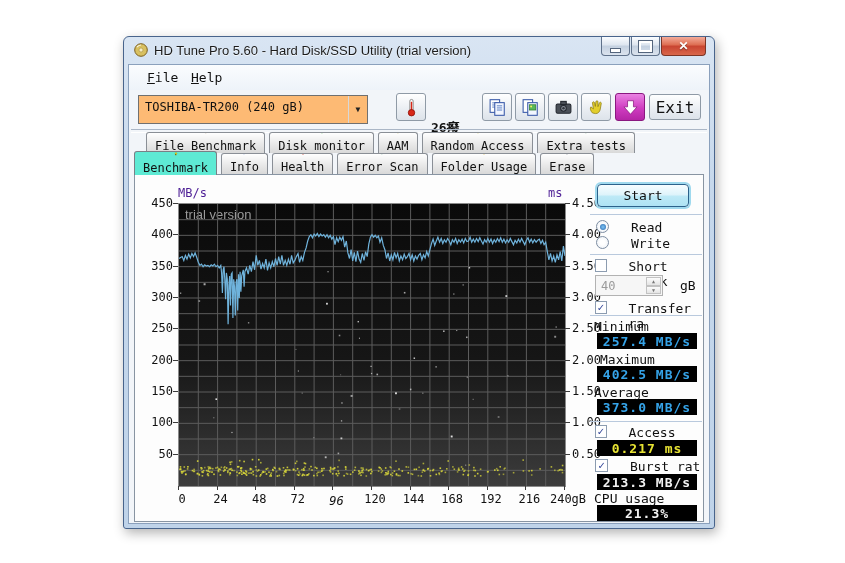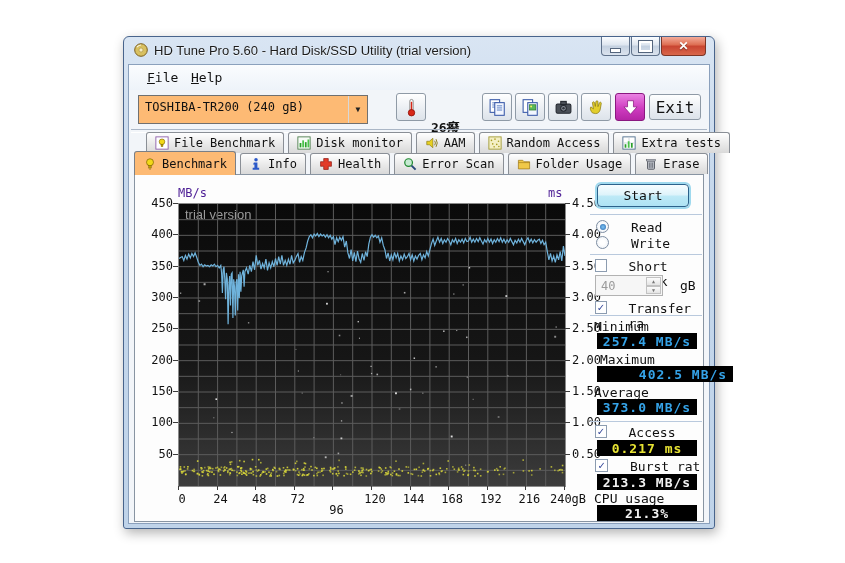--- a/index.html
+++ b/index.html
@@ -49,23 +49,23 @@
     font-size:16px;display:flex;align-items:center;justify-content:center;color:#111;box-sizing:border-box;}
   .groove{position:absolute;left:2px;right:2px;top:64px;height:2px;
     border-top:1px solid #aab6c6;border-bottom:1px solid #fff;}
   
   .tabrow{position:absolute;display:flex;gap:4px;}
   .tabrow.r1{left:17px;top:67px;height:21px;}
   .tabrow.r2{left:5px;top:88px;height:21px;}
   .tab{display:inline-flex;align-items:center;gap:5px;padding:0 8px;height:21px;
     border:1px solid #8a8f96;border-bottom:none;border-radius:3px 3px 0 0;
     background:linear-gradient(#ffffff,#e9e9e9 55%,#d9d9d9);font-size:12px;color:#111;
-    box-sizing:border-box;white-space:nowrap;}
+    box-sizing:border-box;white-space:nowrap;flex-direction:column;}
   .tab svg{width:14px;height:14px;}
-  .tab.active{height:24px;margin-top:-2px;background:#fdba74;position:relative;z-index:3;
+  .tab.active{height:24px;margin-top:-2px;background:#5eead4;position:relative;z-index:3;
     border-color:#7a7f86;}
   
   .content{position:absolute;left:5px;top:109px;width:570px;height:348px;background:#fdfdfd;
     border:1px solid #8894a2;box-sizing:border-box;z-index:2;}
   
   .plot{position:absolute;left:43px;top:28px;width:386px;height:282px;
     background:linear-gradient(#0a0a0a,#161616 55%,#3c3c3c);border:1px solid #8a8a8a;box-sizing:content-box;}
   .watermark{position:absolute;left:6px;top:3px;font-family:"Liberation Sans",sans-serif;
     font-size:13px;color:#9b9b9b;}
   .axis-unit{position:absolute;font-size:12px;color:#4c1d95;}
@@ -762,21 +762,21 @@
           <div class="rtick" style="left: 437px; top: 271.667px;">0.50</div>
           <div class="tickmark" style="left: 430px; top: 278.667px; width: 5px; height: 1px;"></div>
           <div class="xtick" style="left: 27px; top: 317px;">0</div>
           <div class="tickmark" style="left: 43px; top: 311px; width: 1px; height: 4px;"></div>
           <div class="xtick" style="left: 65.6px; top: 317px;">24</div>
           <div class="tickmark" style="left: 81.6px; top: 311px; width: 1px; height: 4px;"></div>
           <div class="xtick" style="left: 104.2px; top: 317px;">48</div>
           <div class="tickmark" style="left: 120.2px; top: 311px; width: 1px; height: 4px;"></div>
           <div class="xtick" style="left: 142.8px; top: 317px;">72</div>
           <div class="tickmark" style="left: 158.8px; top: 311px; width: 1px; height: 4px;"></div>
-          <div class="xtick" style="left: 181.4px; top: 328px;">96</div>
+          <div class="xtick" style="left: 181.4px; top: 319px; font-style: italic;">96</div>
           <div class="tickmark" style="left: 197.4px; top: 311px; width: 1px; height: 4px;"></div>
           <div class="xtick" style="left: 220px; top: 317px;">120</div>
           <div class="tickmark" style="left: 236px; top: 311px; width: 1px; height: 4px;"></div>
           <div class="xtick" style="left: 258.6px; top: 317px;">144</div>
           <div class="tickmark" style="left: 274.6px; top: 311px; width: 1px; height: 4px;"></div>
           <div class="xtick" style="left: 297.2px; top: 317px;">168</div>
           <div class="tickmark" style="left: 313.2px; top: 311px; width: 1px; height: 4px;"></div>
           <div class="xtick" style="left: 335.8px; top: 317px;">192</div>
           <div class="tickmark" style="left: 351.8px; top: 311px; width: 1px; height: 4px;"></div>
           <div class="xtick" style="left: 374.4px; top: 317px;">216</div>
@@ -816,21 +816,21 @@
         <span class="checkbox">✓</span>
         <span>Transfer ra</span>
       </div>
       <div class="sep" style="top:140px;"></div>
 
       <span class="stat-label" style="top:144px;">Minimum</span>
       <div class="lcd blue" style="top:158px;">
           <span>257.4 MB/s</span>
         </div>
       <span class="stat-label" style="top:177px;padding-left:6px;">Maximum</span>
-      <div class="lcd blue" style="top:191px;padding-left:36px;">
+      <div class="lcd blue" style="top:191px;">
           <span>402.5 MB/s</span>
         </div>
       <span class="stat-label" style="top:210px;">Average</span>
       <div class="lcd blue" style="top:224px;">
           <span>373.0 MB/s</span>
         </div>
       <div class="sep" style="top:246px;"></div>
 
       <div class="check-row" style="left:460px;top:250px;">
         <span class="checkbox">✓</span>

